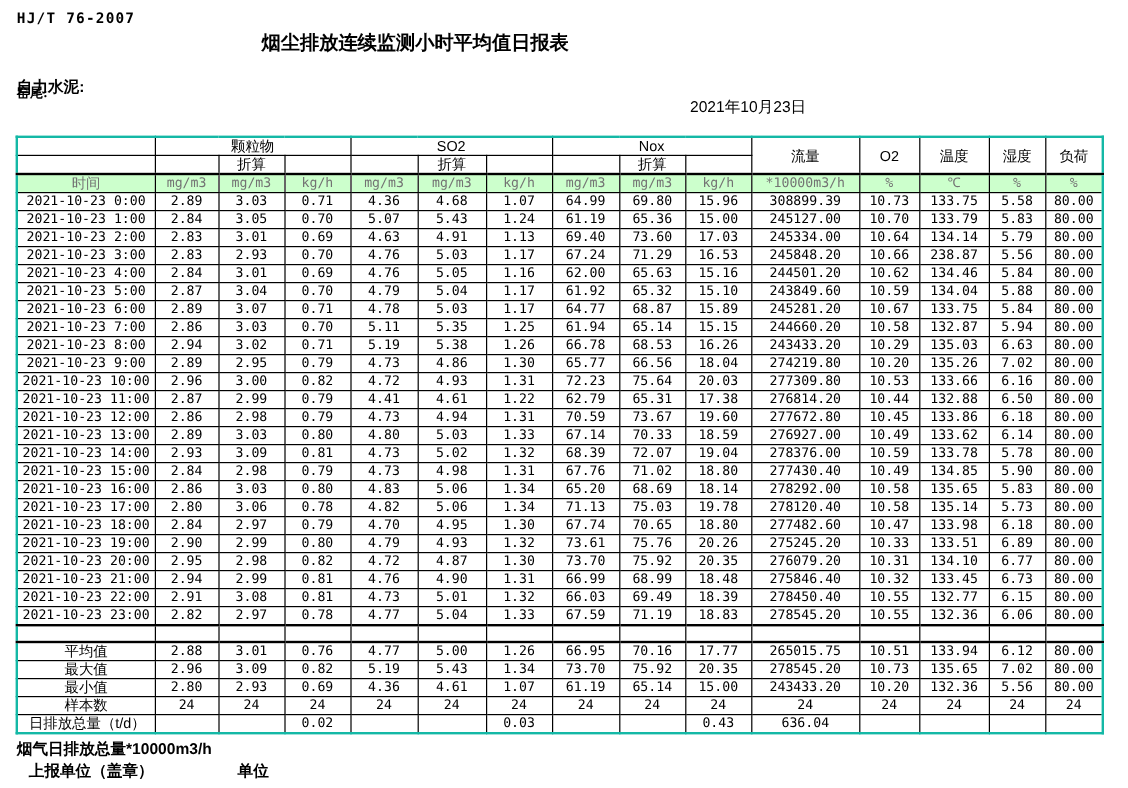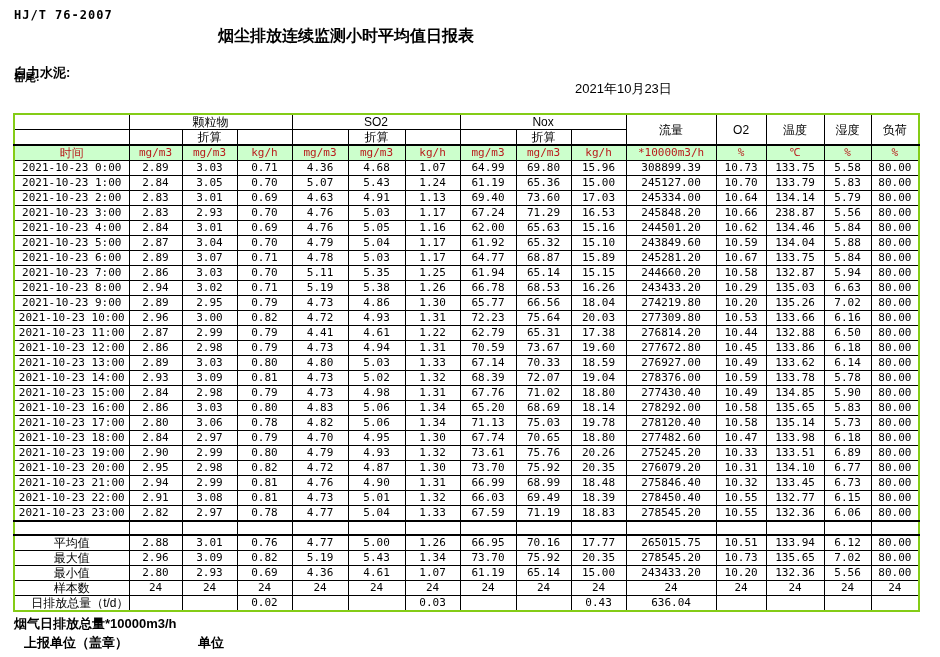--- a/index.html
+++ b/index.html
@@ -21,37 +21,37 @@
   }
   .company { position:absolute; left:14px; top:64px; font-weight:bold; font-size:13px; }
   .station { position:absolute; left:14px; top:70px; font-weight:bold; font-size:11px;font-family:Liberation Serif, serif; }
   .date    { position:absolute; left:575px; top:80px; font-size:13px; }
 
   table.report {
     position:absolute; left:13px; top:113px;
     width:905px;
     border-collapse:collapse;
     table-layout:fixed;
-    border:2px solid #84cc16;
+    border:2px solid #14b8a6;
   }
   td {
     border:1px solid #000;
     padding:0;
     height:14px; line-height:14px;
     text-align:center;
     font-family:"DejaVu Sans Mono", monospace;
     font-size:11px;
     overflow:hidden; white-space:nowrap;
   }
   td.cn { font-family:"Liberation Sans", sans-serif; font-size:12px; }
-  .green { background:#ccffcc; color:#b91c1c; }
+  .green { background:#ccffcc; color:#737373; }
   .green-time { font-size:13px; }
   tr.units td { border-top:2px solid #000; }
   tr.sep td { border-top:2px solid #000; border-bottom:2px solid #000; height:12px; }
-  .label-left { text-align:right; padding-left:2px; }
+  .label-left { text-align:center; padding-left:2px; }
 
   .note        { position:absolute; left:14px; top:615px; font-weight:bold; font-size:13px; }
   .report-unit { position:absolute; left:24px; top:634px; font-weight:bold; font-size:13px; }
   .unit-label  { position:absolute; left:198px; top:634px; font-weight:bold; font-size:13px; }
 </style>
 </head>
 <body>
 
 <div class="std">HJ/T  76-2007</div>
 <div class="title">烟尘排放连续监测小时平均值日报表</div>

